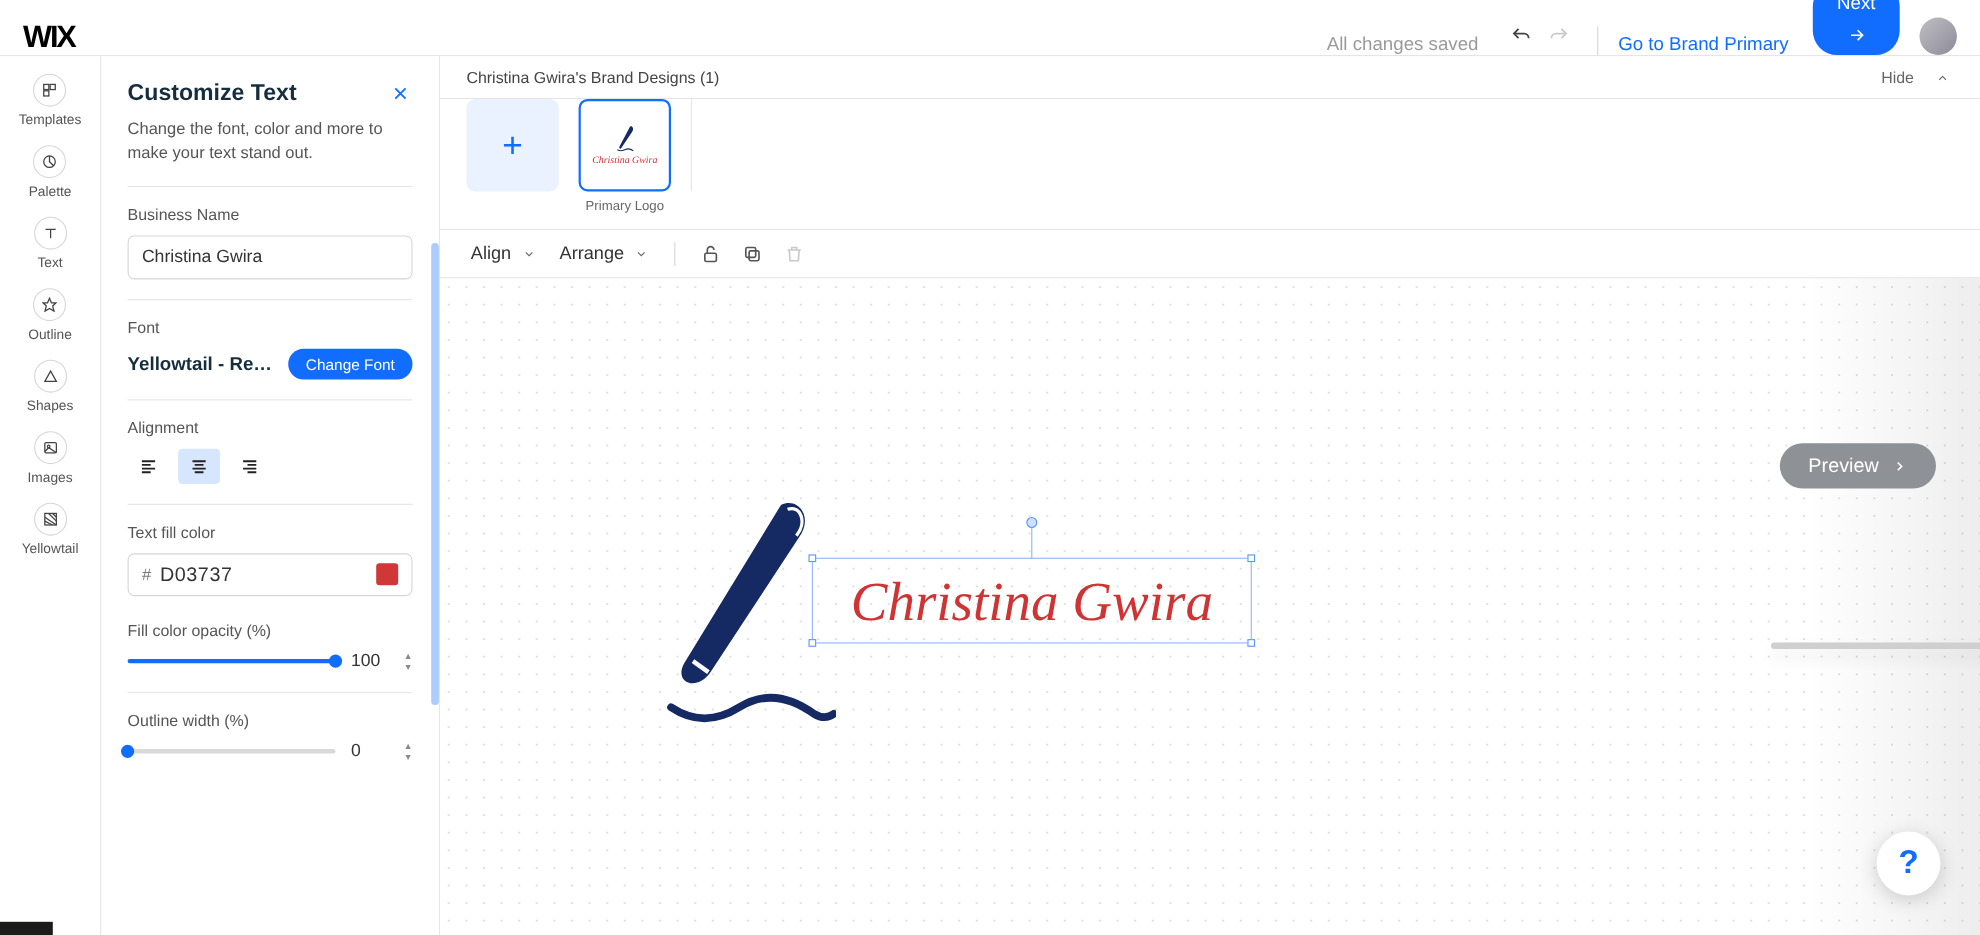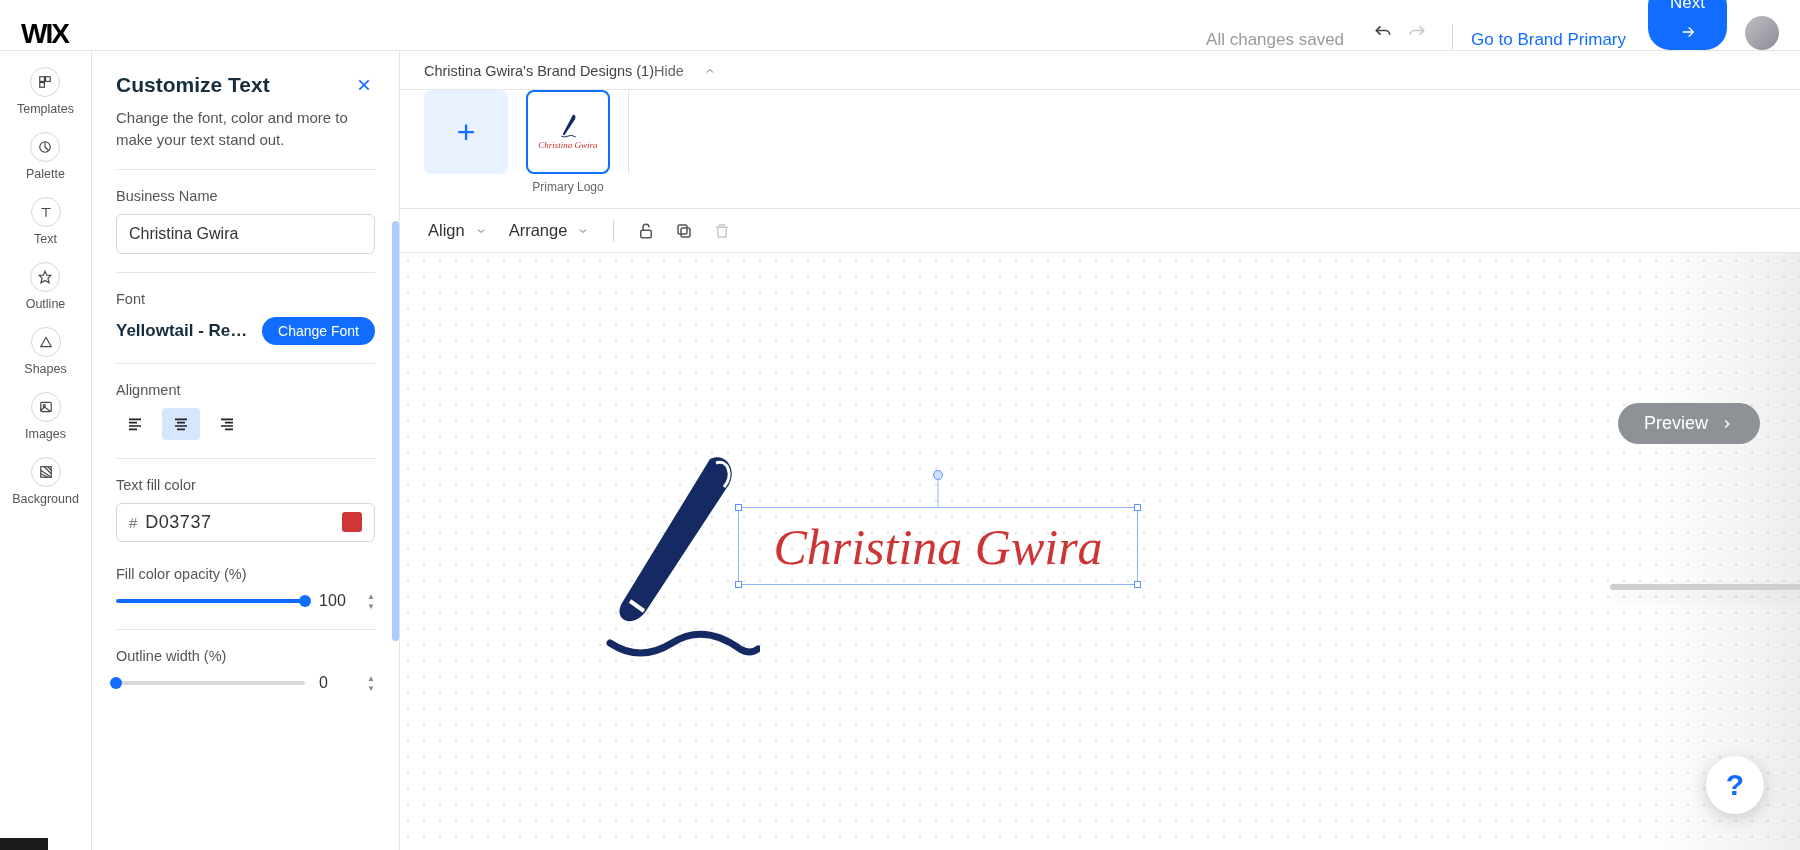--- a/index.html
+++ b/index.html
@@ -61,21 +61,21 @@
   .slider{flex:1;position:relative;height:4px;background:var(--blue);border-radius:3px;}
   .slider.empty{background:#d9d9d9;}
   .slider .thumb{position:absolute;top:50%;transform:translate(-50%,-50%);width:12px;height:12px;background:var(--blue);border-radius:50%;}
   .slider-val{width:34px;text-align:left;font-size:16px;color:#333;}
   .stepper{display:flex;flex-direction:column;gap:1px;font-size:8px;color:#888;cursor:pointer;}
   
   .panel::after{content:"";position:absolute;right:0;top:170px;width:7px;height:420px;background:var(--blue);opacity:.35;border-radius:4px;}
 
   
   .canvas-area{flex:1;display:flex;flex-direction:column;}
-  .canvas-header{padding:12px 40px 10px 24px;display:flex;align-items:center;border-bottom:1px solid var(--border);}
+  .canvas-header{padding:12px 28px 10px 24px;display:flex;align-items:center;justify-content:space-between;border-bottom:1px solid var(--border);}
   .brand-title{font-size:14.5px;color:#444;}
   .hide-link{font-size:14.5px;color:#666;display:flex;align-items:center;gap:20px;cursor:pointer;}
   .thumbs{display:flex;align-items:flex-start;gap:18px;padding:0 24px 14px 24px;border-bottom:1px solid var(--border);}
   .thumb{display:flex;flex-direction:column;align-items:center;gap:6px;}
   .thumb-box{width:84px;height:84px;border-radius:8px;display:flex;align-items:center;justify-content:center;}
   .thumb-add{background:#eaf1ff;cursor:pointer;}
   .thumb-add .plus{font-size:32px;color:var(--blue);font-weight:300;}
   .thumb-sel{border:2px solid var(--blue);background:#fff;}
   .thumb-preview{display:flex;flex-direction:column;align-items:center;justify-content:center;gap:2px;}
   .thumb-cap{font-size:12px;color:#666;}
@@ -199,21 +199,21 @@
         </div>
       <span>Images</span>
     </div>
     <div class="rail-item">
       <div class="rail-circle">
           <svg width="14" height="14" viewBox="0 0 24 24" fill="none" stroke="currentColor" stroke-width="2">
             <rect x="3" y="3" width="18" height="18"></rect>
             <path d="M3 9l18 12M3 15l12 6M9 3l12 12M15 3l6 6"></path>
           </svg>
         </div>
-      <span>Background</span>
+      <span>Yellowtail</span>
     </div>
   </div>
 
   <div class="panel">
     <div class="panel-head">
       <div class="panel-title">Customize Text</div>
       <div class="close-x">
         <svg width="16" height="16" viewBox="0 0 24 24" stroke="currentColor" stroke-width="2.5">
             <path d="M5 5l14 14M19 5L5 19"></path>
           </svg>

